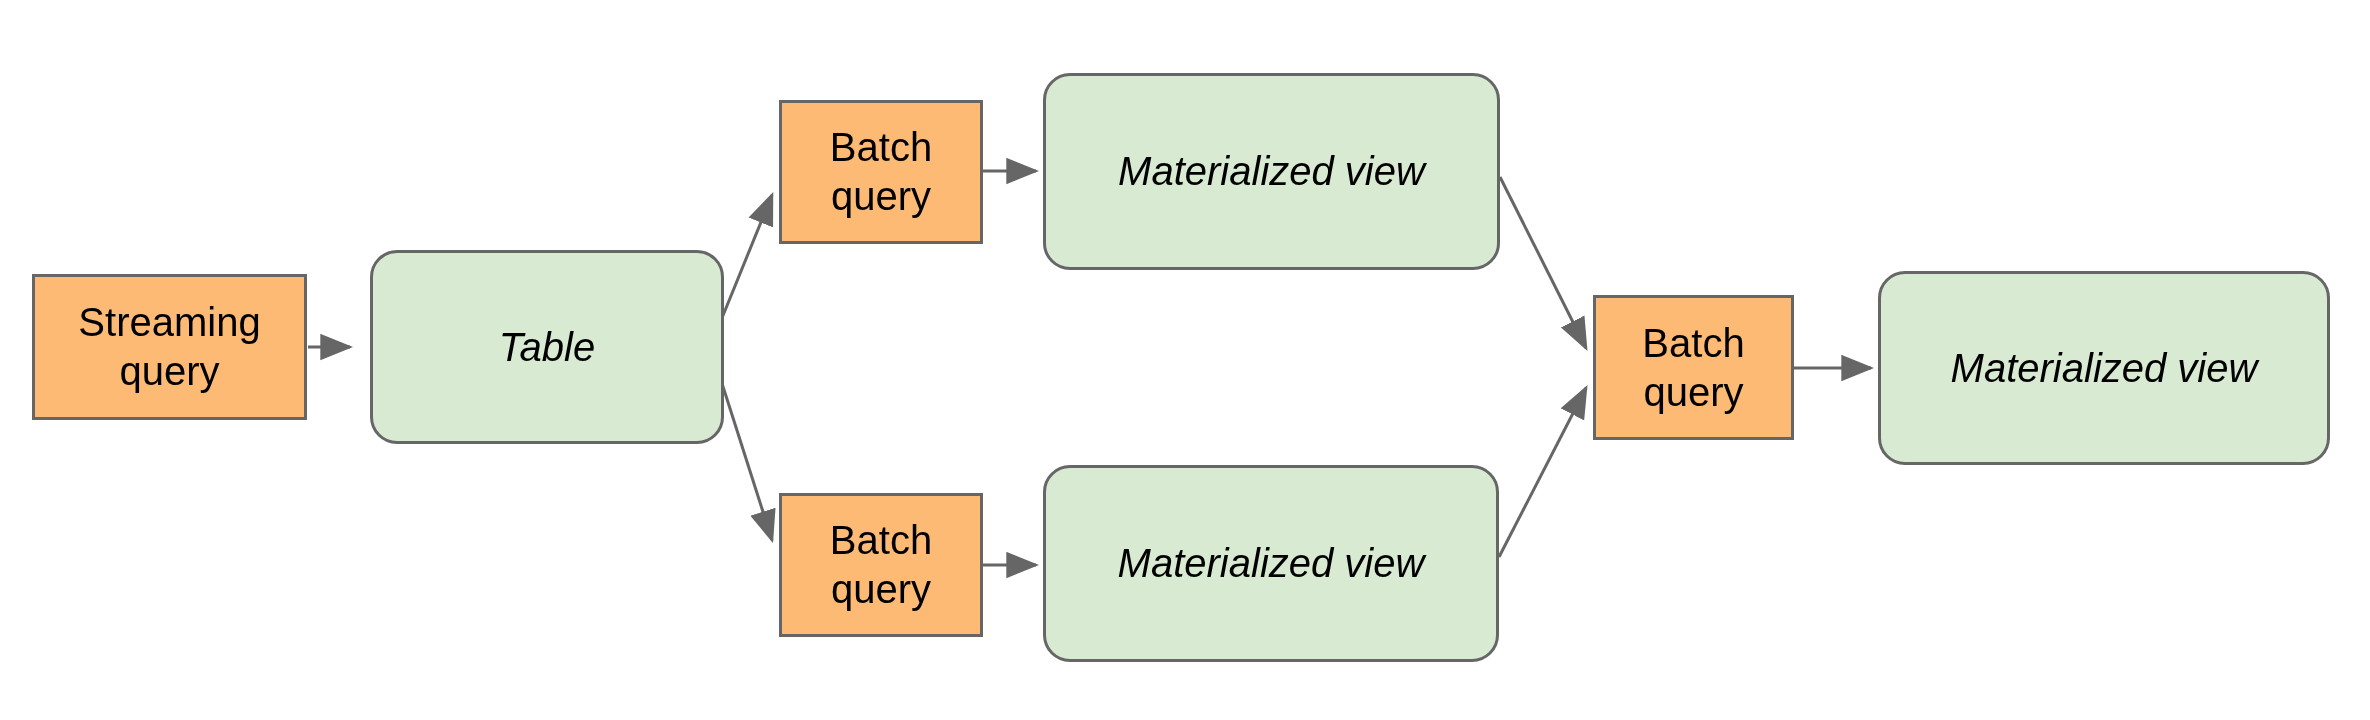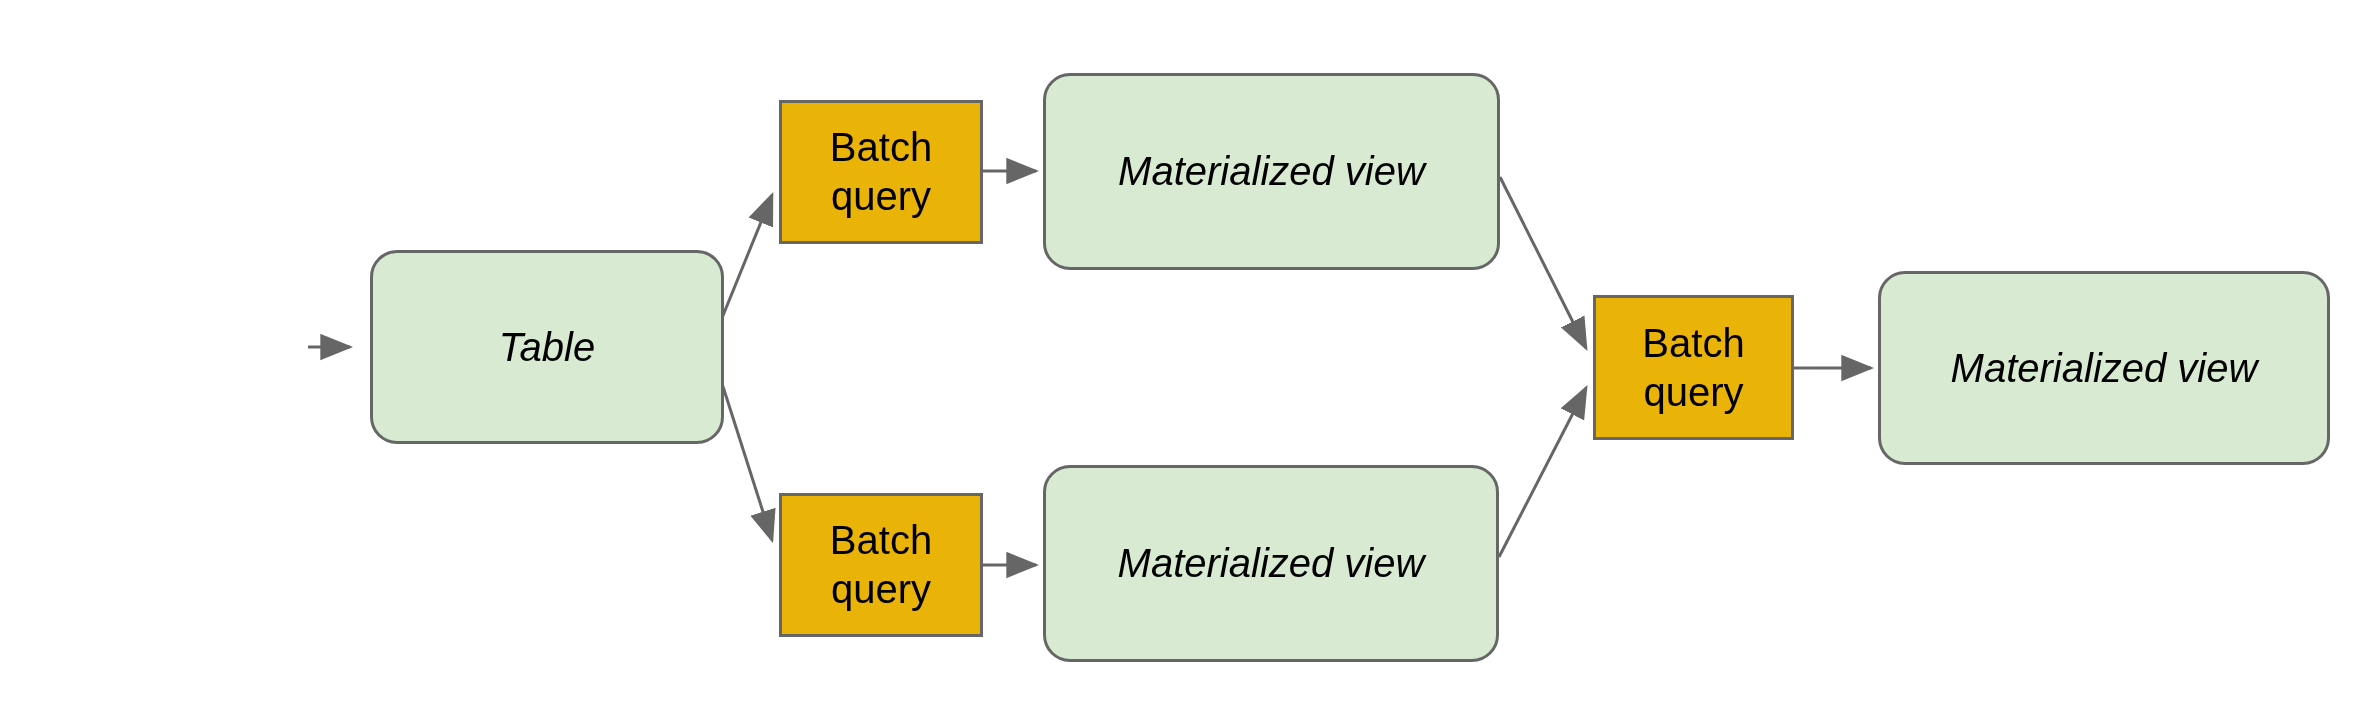--- a/index.html
+++ b/index.html
@@ -29,21 +29,21 @@
     display: flex;
     align-items: center;
     justify-content: center;
     text-align: center;
     font-size: 40px;
     line-height: 1.22;
     color: #000000;
     padding: 4px 10px;
   }
   .node-query {
-    background: #eab308;
+    background: #fdba74;
     border: 3px solid #666666;
     border-radius: 0;
   }
   .node-entity {
     background: #d9ead3;
     border: 3px solid #666666;
     border-radius: 27px;
     font-style: italic;
   }
   .node-label {
@@ -64,20 +64,23 @@
     <line x1="308" y1="347" x2="350" y2="347" stroke="#666666" stroke-width="3" marker-end="url(#arrowhead)"></line>
     <line x1="711" y1="345" x2="772" y2="195" stroke="#666666" stroke-width="3" marker-end="url(#arrowhead)"></line>
     <line x1="711" y1="349" x2="772" y2="540" stroke="#666666" stroke-width="3" marker-end="url(#arrowhead)"></line>
     <line x1="983" y1="171" x2="1036" y2="171" stroke="#666666" stroke-width="3" marker-end="url(#arrowhead)"></line>
     <line x1="983" y1="565" x2="1036" y2="565" stroke="#666666" stroke-width="3" marker-end="url(#arrowhead)"></line>
     <line x1="1500" y1="177" x2="1586" y2="348" stroke="#666666" stroke-width="3" marker-end="url(#arrowhead)"></line>
     <line x1="1499" y1="557" x2="1586" y2="388" stroke="#666666" stroke-width="3" marker-end="url(#arrowhead)"></line>
     <line x1="1794" y1="368" x2="1871" y2="368" stroke="#666666" stroke-width="3" marker-end="url(#arrowhead)"></line>
   </svg>
 
+  <div class="node node-query" style="left:32px; top:274px; width:275px; height:146px;">
+    <span class="node-label">Streaming query</span>
+  </div>
 
   <div class="node node-entity" style="left:370px; top:250px; width:354px; height:194px;">
     <span class="node-label">Table</span>
   </div>
 
   <div class="node node-query" style="left:779px; top:100px; width:204px; height:144px;">
     <span class="node-label">Batch query</span>
   </div>
 
   <div class="node node-entity" style="left:1043px; top:73px; width:457px; height:197px;">

